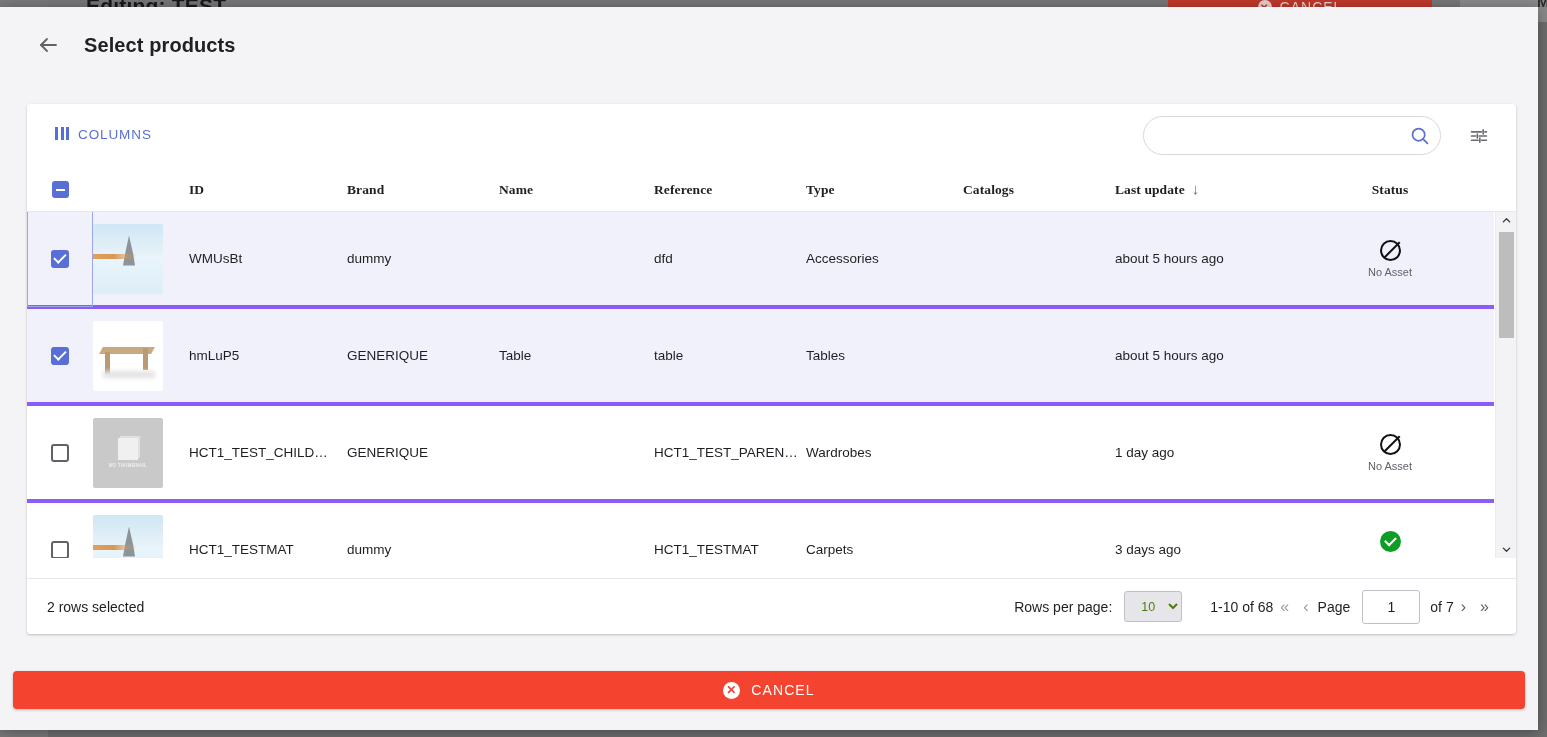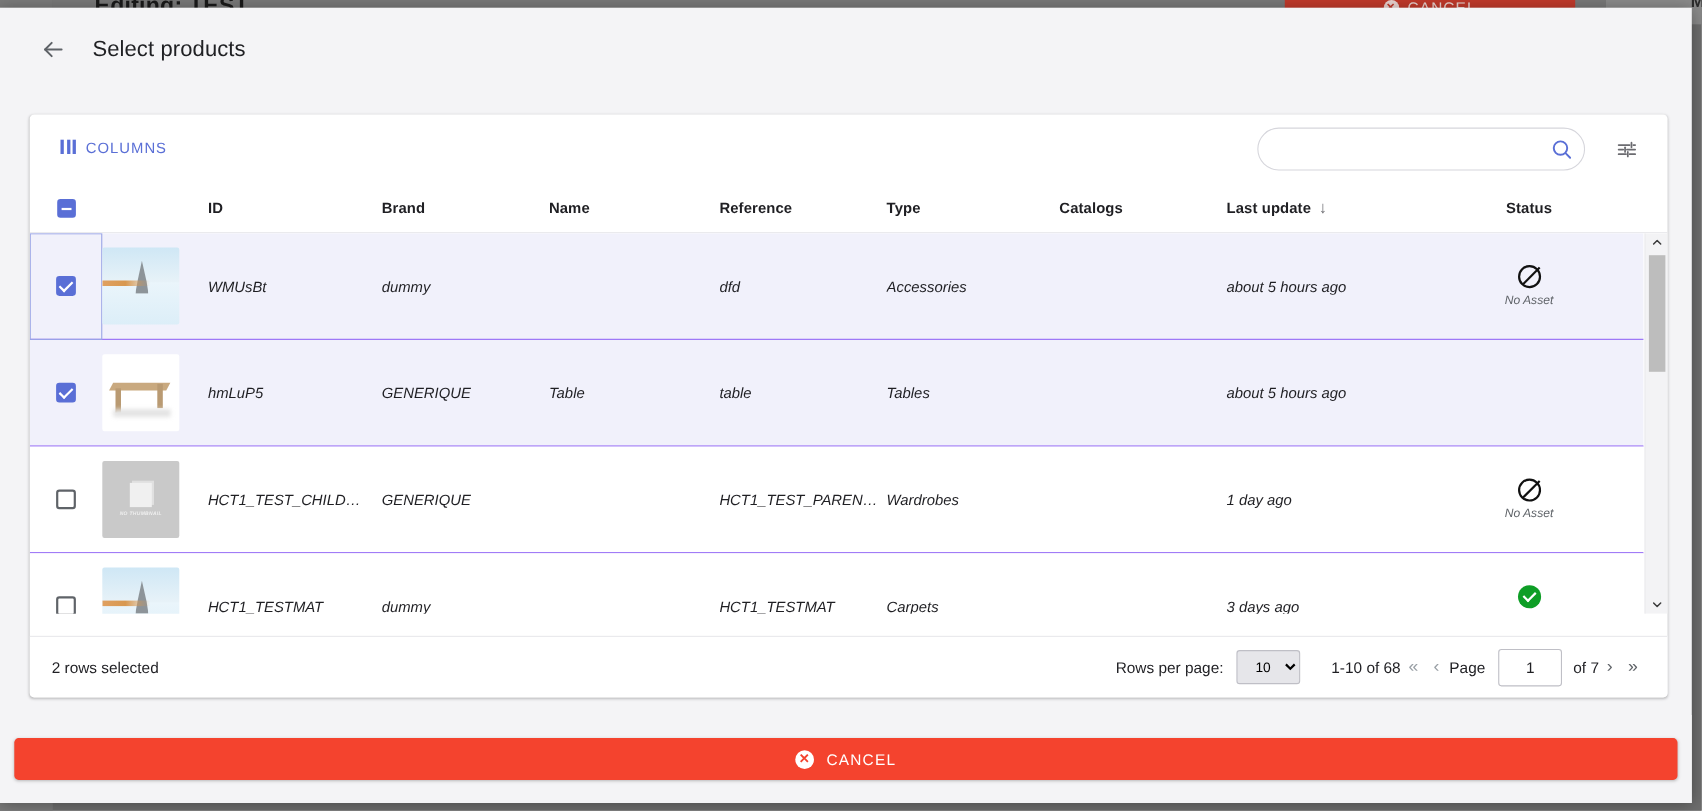--- a/index.html
+++ b/index.html
@@ -67,21 +67,21 @@
   
   .modal-header {
     height: 76px; display: flex; align-items: center; padding-left: 34px; gap: 22px;
   }
   .back-arrow {
     width: 28px; height: 28px; cursor: pointer;
     display: flex; align-items: center; justify-content: center;
     color: #5f6368;
   }
   .modal-title {
-    font-size: 20px; color: #202124; font-weight: 400; letter-spacing: .1px;
+    font-size: 20px; color: #202124; font-weight: 700; letter-spacing: .1px;
   }
 
   
   .card {
     position: absolute; left: 27px; top: 97px;
     width: 1489px; height: 530px;
     background: #ffffff;
     border-radius: 4px;
     box-shadow: 0 1px 3px rgba(0,0,0,.14), 0 1px 2px rgba(0,0,0,.10);
     overflow: hidden;
@@ -119,21 +119,21 @@
 
   .tune-btn {
     position: absolute; right: 22px; top: 17px;
     width: 30px; height: 30px; display: flex; align-items: center; justify-content: center;
     color: #6b6b70; cursor: pointer; background: none; border: none;
   }
 
   
   .table-head {
     display: flex; align-items: center; height: 44px;
-    border-bottom: 1px solid #e8e8ec; padding-right: 22px;
+    border-bottom: 1px solid #e8e8ec; padding-right: 22px; font-family: Liberation Serif, serif;
   }
   .th {
     font-size: 13.5px; color: #1f1f23; font-weight: bold;
     letter-spacing: .1px; display: flex; align-items: center; gap: 7px;
   }
   .sort-arrow { color: #6b6b70; font-size: 15px; font-weight: normal; }
 
   .c-check  { width: 66px; flex: none; display:flex; align-items:center; justify-content:center;}
   .c-thumb  { width: 96px; flex: none; }
   .c-id     { width: 158px; flex: none; }
@@ -146,21 +146,21 @@
   .c-status { width: 150px; flex: none; display:flex; flex-direction:column; align-items:center; }
 
   .rows-viewport {
     position: relative; height: 346px; overflow: hidden;
   }
   .rows-scroll {
     position: absolute; left: 0; top: 0; right: 22px; bottom: 0;
   }
   .row {
     display: flex; align-items: center; height: 97px;
-    border-bottom: 1px solid #8b5cf6; background: #fff; font-style: italic;
+    border-bottom: 4px solid #8b5cf6; background: #fff;
   }
   .row.selected { background: #f1f1fb; }
 
   .cell {
     font-size: 13.5px; color: #1f1f23;
     white-space: nowrap; overflow: hidden; text-overflow: ellipsis;
     padding-right: 8px;
   }
 
   .cb {
@@ -271,21 +271,21 @@
   .card-footer {
     position: absolute; left: 0; bottom: 0; width: 100%; height: 56px;
     border-top: 1px solid #e8e8ec; background:#fff;
     display:flex; align-items:center; padding: 0 20px;
   }
   .rows-selected { font-size: 14px; color:#1f1f23; }
   .pager { margin-left:auto; display:flex; align-items:center; gap: 0; font-size:14px; color:#1f1f23;}
   .pager-label { margin-right: 12px; }
   .rpp-select {
     width: 58px; height: 31px; border: 1px solid #bfbfc6; border-radius: 3px;
-    background:#e6e6ea; font-size: 12.5px; color:#000000; text-align:center;
+    background:#e6e6ea; font-size: 12.5px; color:#4d7c0f; text-align:center;
     font-family:"Liberation Sans", sans-serif; cursor:pointer; padding-left:2px;
   }
   .range-text { margin-left: 28px; }
   .pg-btn {
     background:none; border:none; color:#9aa0a6; font-size:16px;
     cursor:pointer; padding: 4px 7px; line-height:1;
   }
   .pg-btn.enabled { color: #5f6368; }
   .page-word { margin: 0 2px; }
   .page-input {

